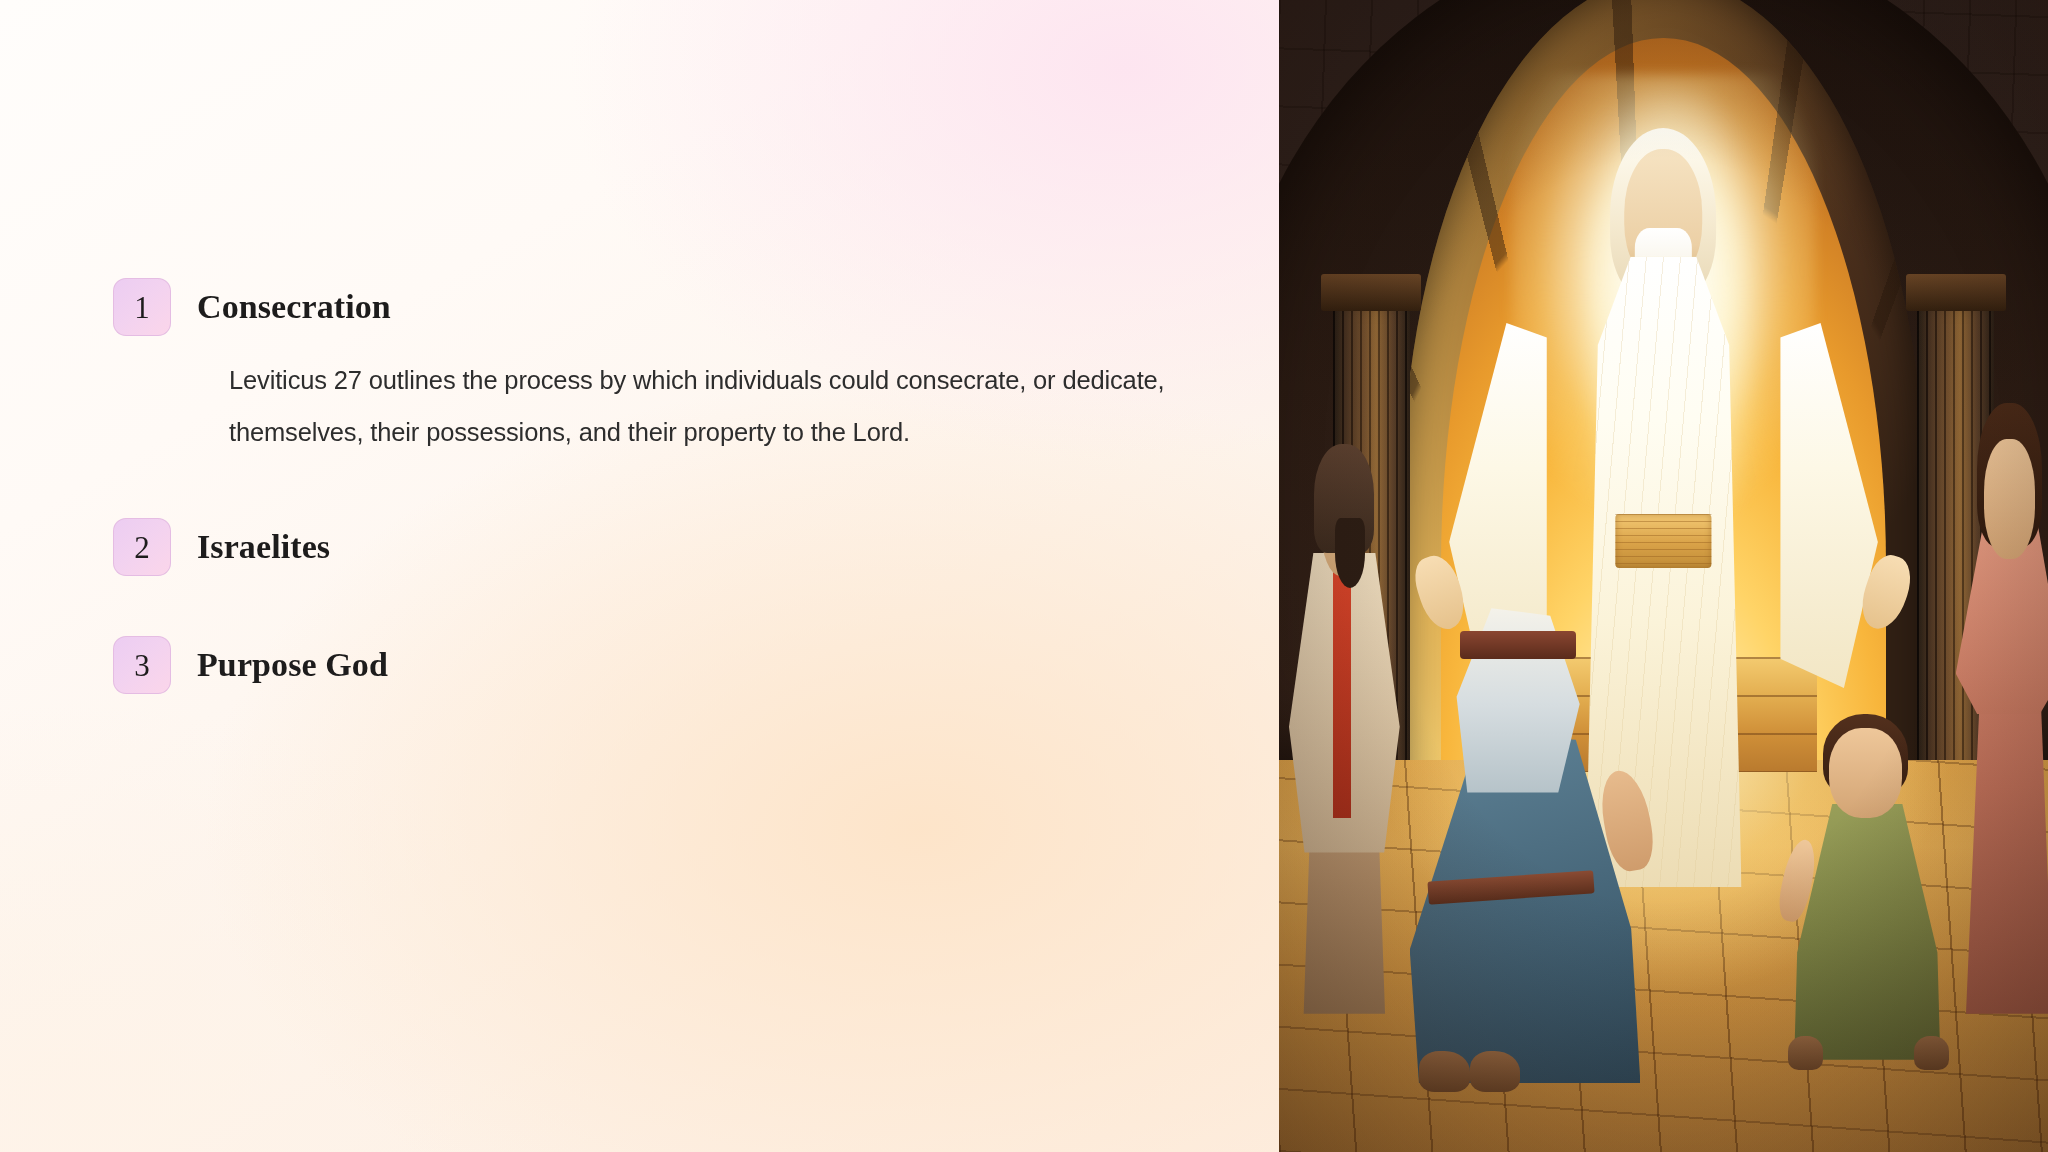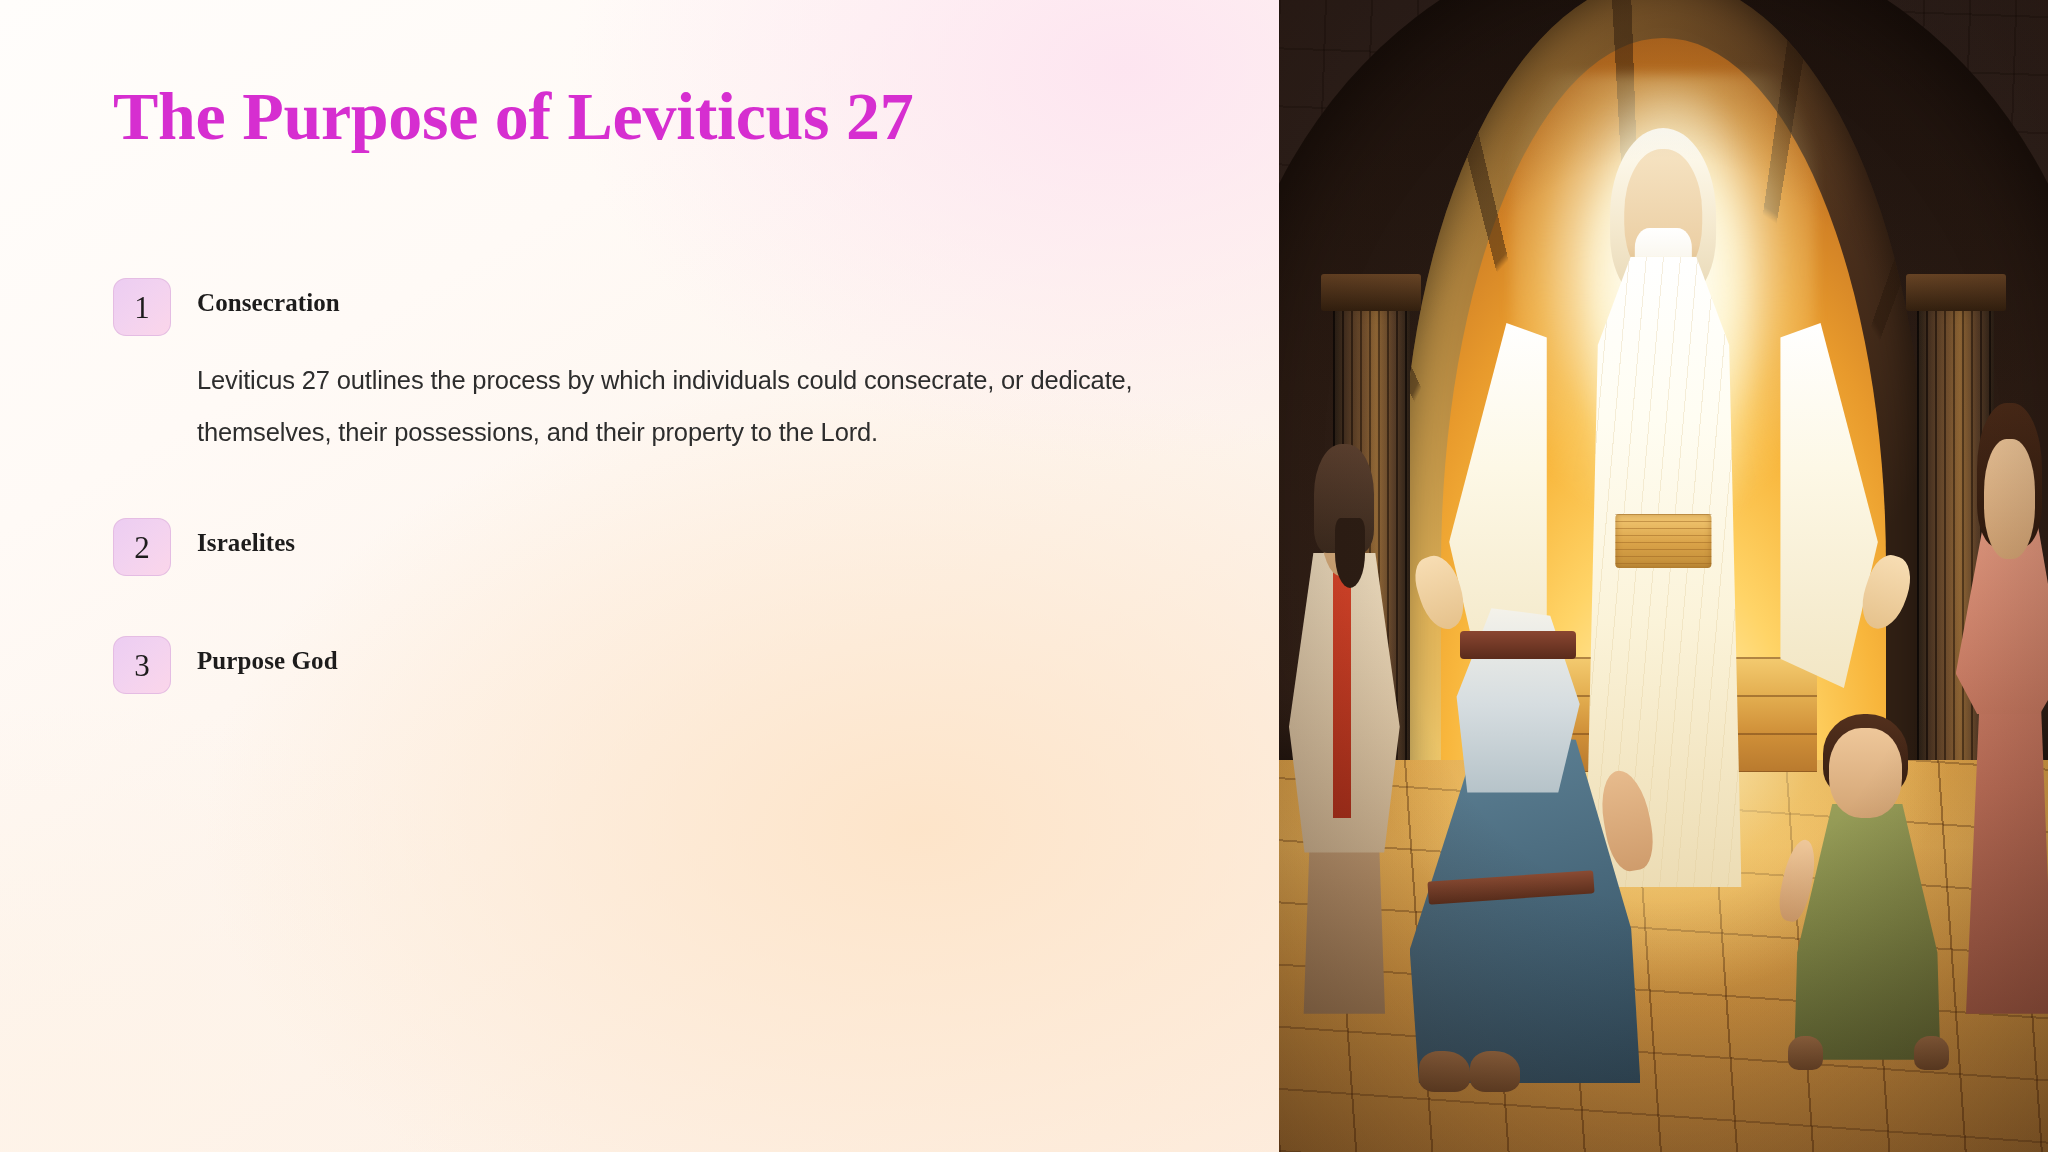--- a/index.html
+++ b/index.html
@@ -58,29 +58,29 @@
     font-size:31px;
     font-weight:400;
     color:#1d1c1c;
     line-height:1;
     margin-top:2px;
   }
 
   .sec-title {
     font-family:"Liberation Serif","DejaVu Serif",serif;
     font-weight:700;
-    font-size:25px;
+    font-size:34px;
     color:#1d1c1c;
     line-height:1;
     padding-top:14px;
     letter-spacing:0.1px;
   }
 
   .sec-body {
-    margin-left:84px;
+    margin-left:116px;
     margin-top:18px;
     width:985px;
     font-family:"Liberation Sans", sans-serif;
     font-size:25.5px;
     line-height:52px;
     color:#2d2d2d;
     letter-spacing:-0.15px;
   }
 
   
@@ -312,21 +312,20 @@
   .art-vignette{ position:absolute; inset:0; pointer-events:none;
     background:radial-gradient(ellipse 78% 70% at 50% 46%, rgba(0,0,0,0) 46%, rgba(30,14,6,.45) 100%); }
 </style>
 </head>
 <body>
 
 <div class="slide">
 
   <div class="left-panel">
 
-    <div class="title">The Purpose of Leviticus 27</div>
 
     <div class="sections">
 
       <div class="section">
         <div class="sec-head">
           <div class="badge">1</div>
           <div class="sec-title">Consecration</div>
         </div>
         <div class="sec-body">Leviticus 27 outlines the process by which individuals could consecrate, or dedicate, themselves, their possessions, and their property to the Lord.</div>
       </div>

